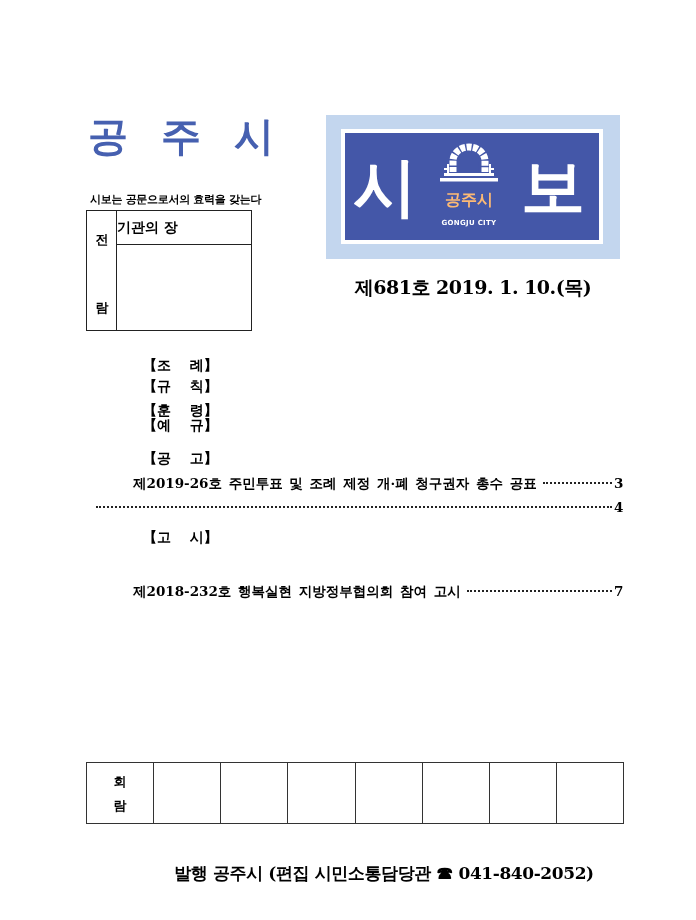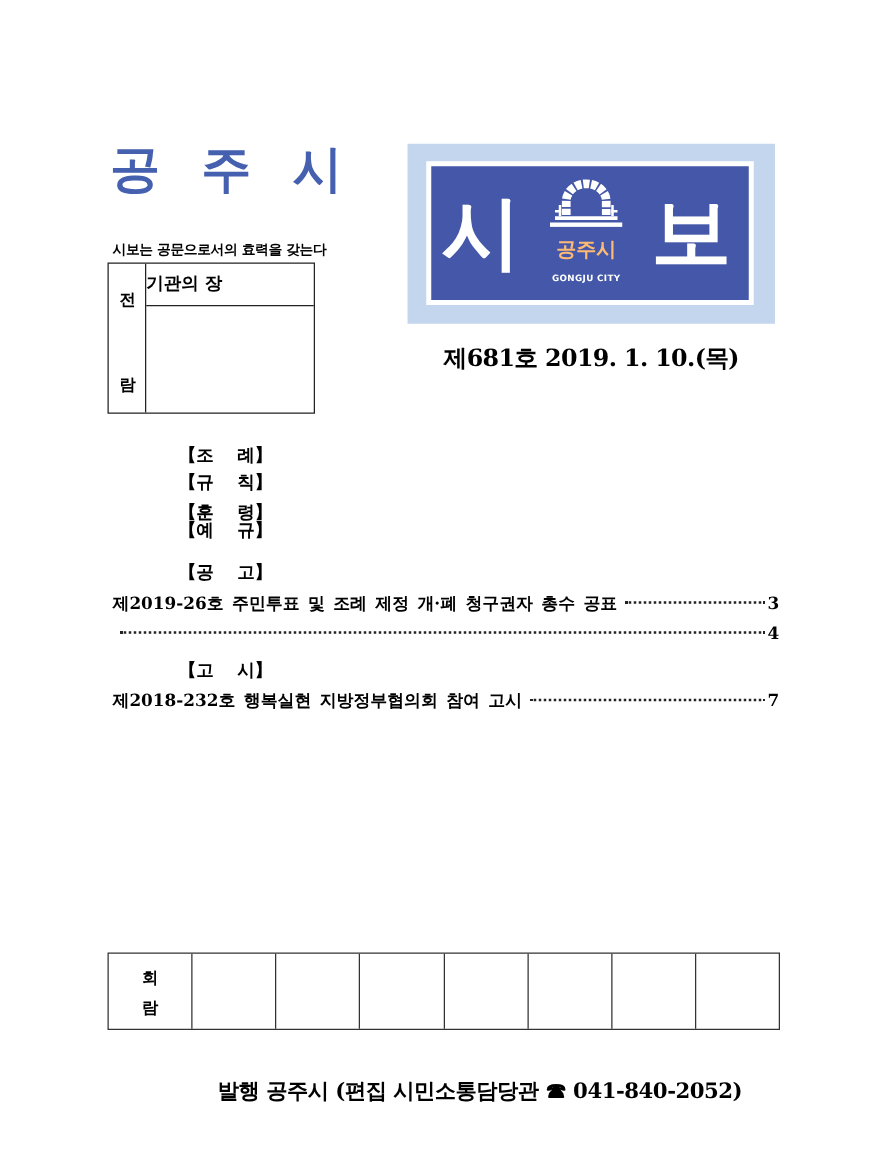--- a/index.html
+++ b/index.html
@@ -77,21 +77,21 @@
     
     .heading {
       position: absolute; left: 98px; font-size: 14px; font-weight: bold; line-height: 18px;
       word-spacing: 14px;
       margin-left: 45px;
     }
     .item {
       position: absolute; left: 90px; width: 532px; display: flex; align-items: baseline;
       font-size: 13.5px; font-weight: bold; line-height: 18px; word-spacing: 2px;
     }
-    .item .txt { white-space: nowrap; }
+    .item .txt { white-space: nowrap; margin-left: 43px; }
     .item .leader {
       flex: 1; border-bottom: 2px dotted #222; margin: 0 2px 0 6px; height: 0;
       transform: translateY(-4px);
     }
     .item .pg { width: 8px; text-align: right; }
 
     
     .route {
       left: 86px; top: 762px; width: 538px; height: 62px;
       border: 1.5px solid #333; box-sizing: border-box; display: flex;
@@ -162,21 +162,21 @@
     <span class="leader"></span>
     <span class="pg">3</span>
   </div>
   <div class="item" style="top:498px">
     <span class="leader"></span>
     <span class="pg">4</span>
   </div>
 
   <div class="heading" style="top:528px">【고 시】</div>
 
-  <div class="item" style="top:552px">
+  <div class="item" style="top:582px">
     <span class="txt">제2018-232호 행복실현 지방정부협의회 참여 고시</span>
     <span class="leader"></span>
     <span class="pg">7</span>
   </div>
 </div>
 
 <div class="abs route">
   <div class="route-cell first">
     <div class="t">회</div>
     <div class="b">람</div>

